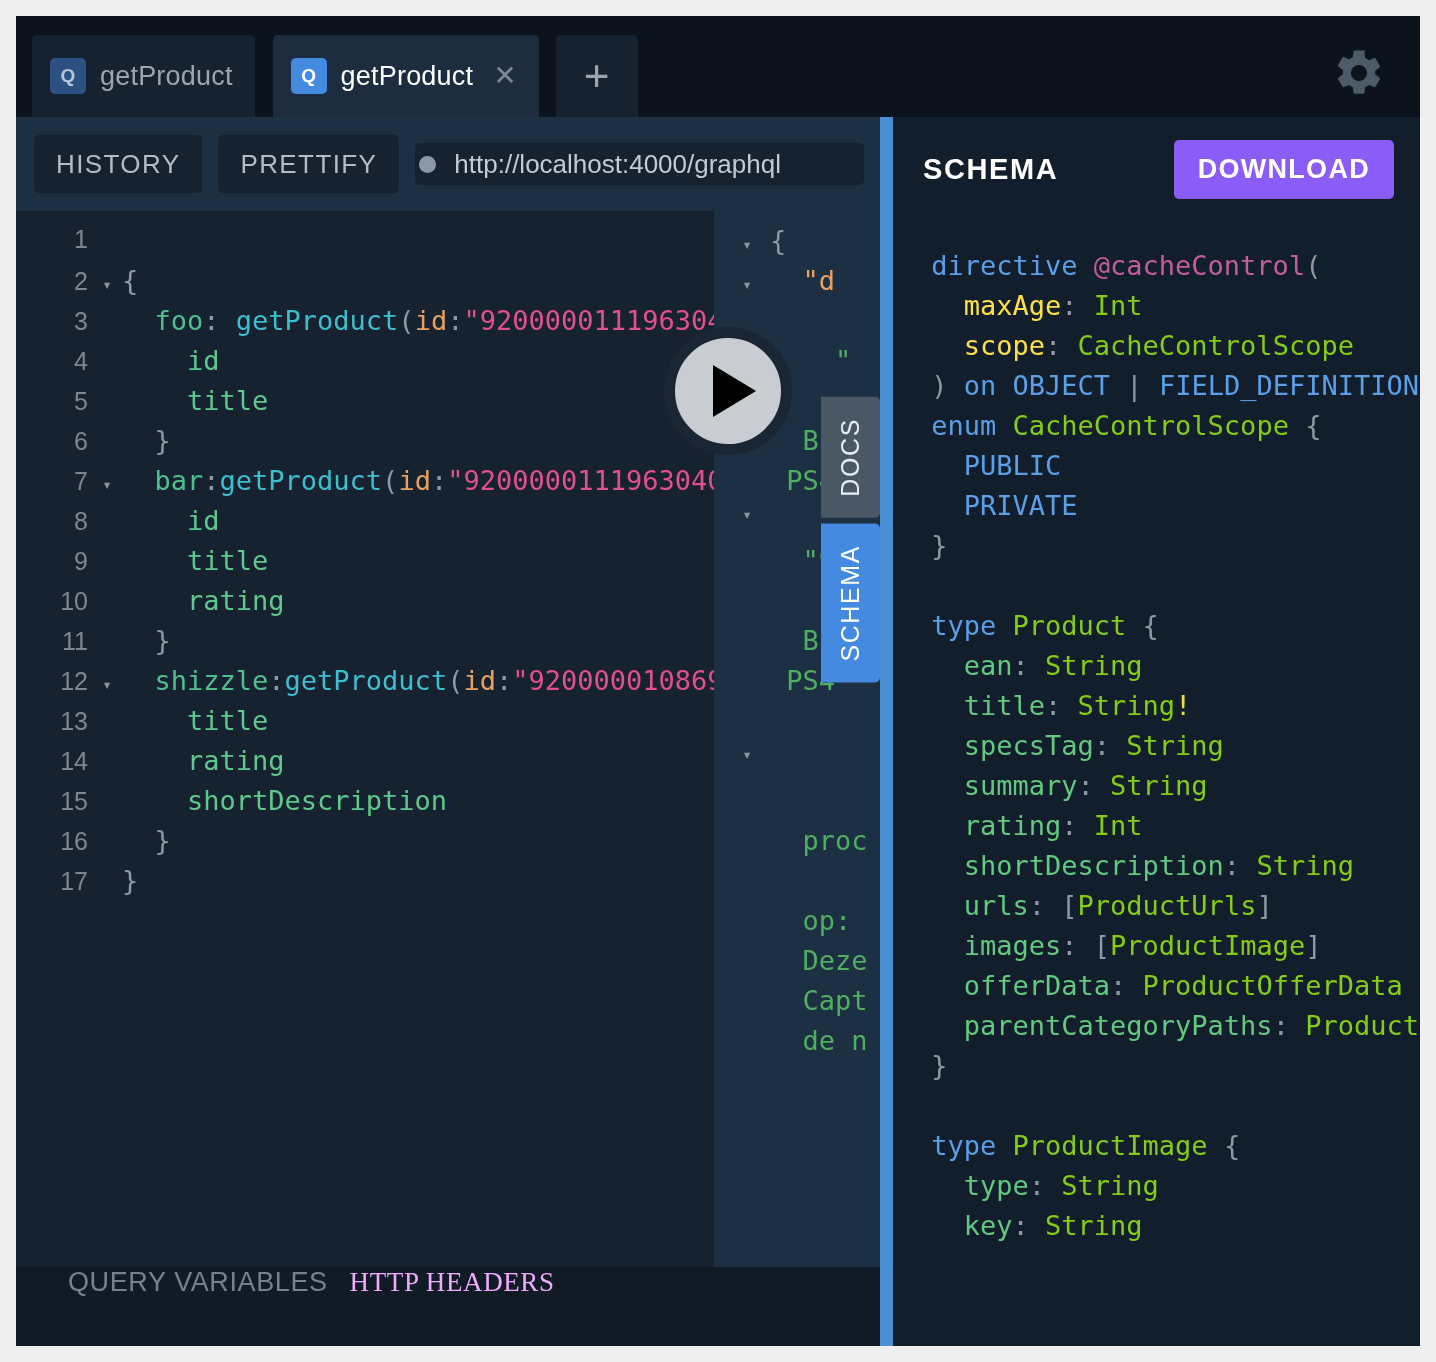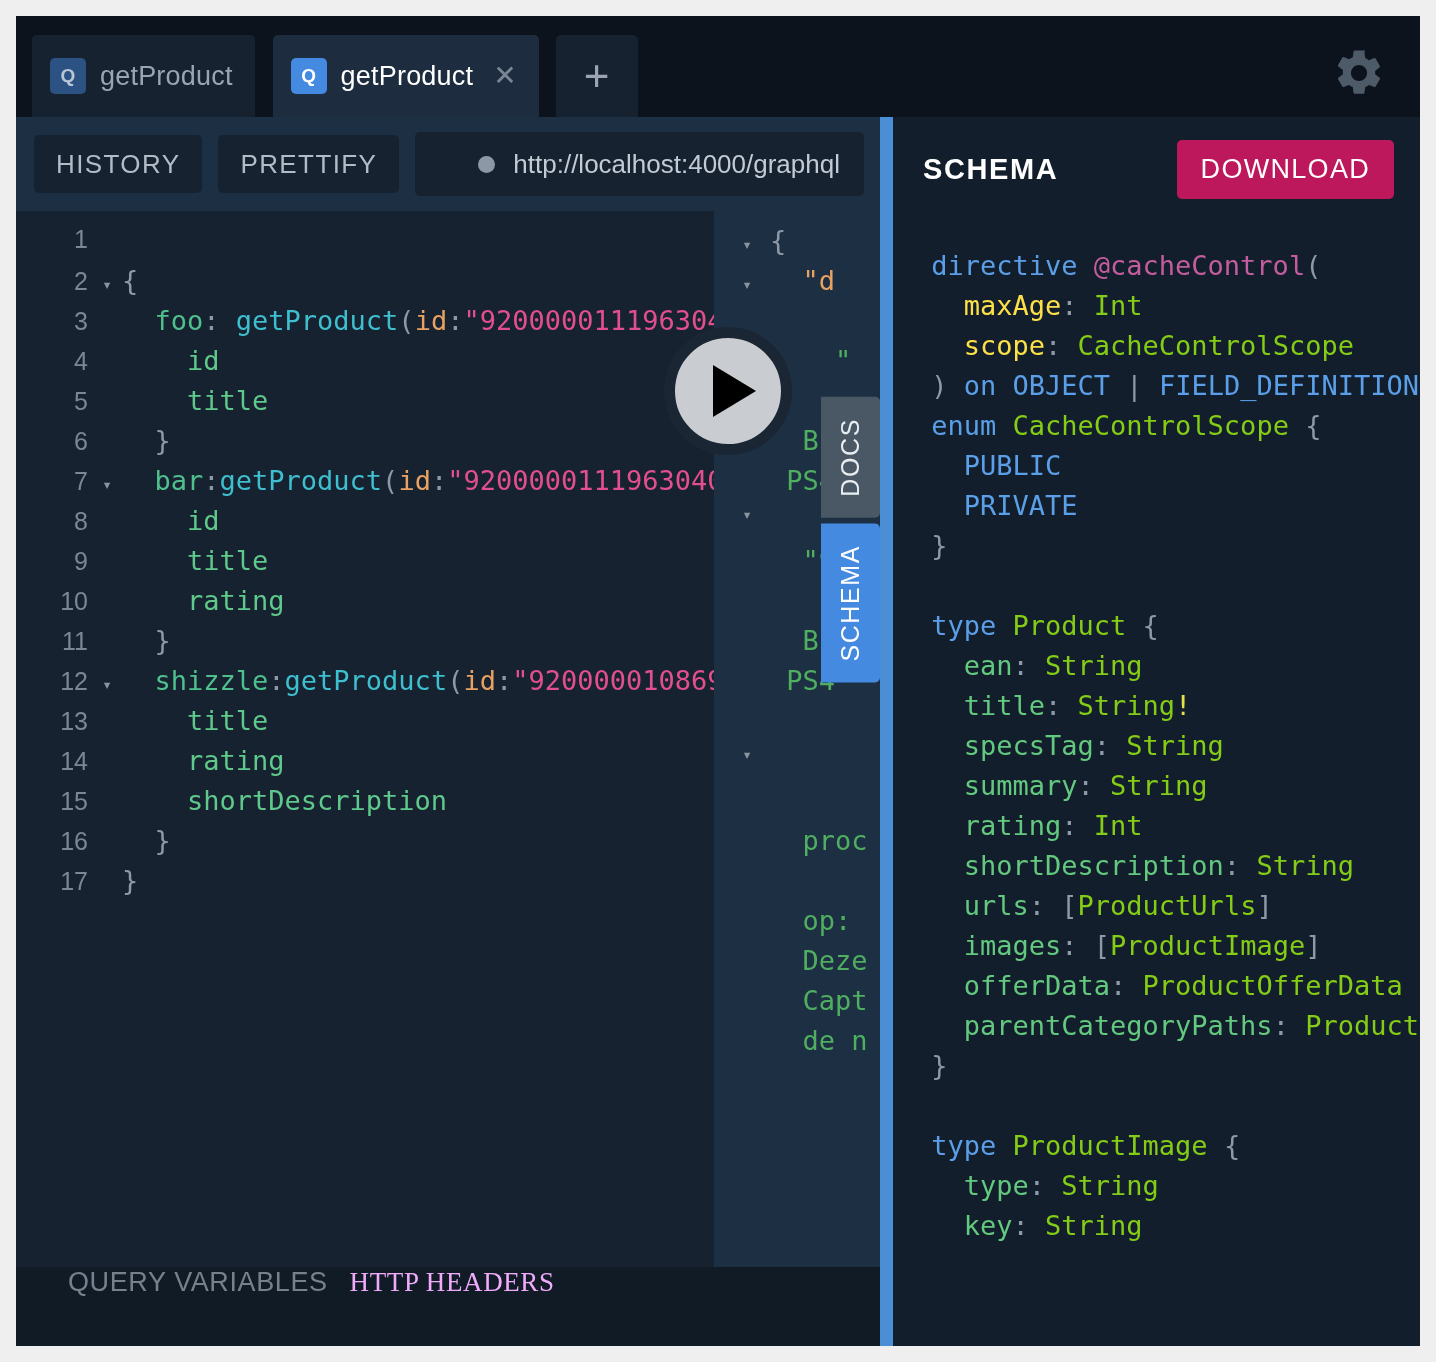--- a/index.html
+++ b/index.html
@@ -112,30 +112,29 @@
     border-radius: 5px;
     display: flex; align-items: center; justify-content: center;
     color: #b2bcc7;
     font-size: 26px;
     letter-spacing: 1.4px;
     cursor: pointer;
     white-space: nowrap;
   }
   .urlbar {
     flex: 1 1 auto;
-    height: 64px;
+    height: 42px;
     background: #172231;
     border-radius: 5px;
     display: flex;
     align-items: center;
-    padding: 0 24px;
+    padding: 0 4px;
     gap: 18px;
     overflow: hidden;
     cursor: text;
-    justify-content: flex-end;
   }
   .urldot {
     width: 17px; height: 17px;
     border-radius: 50%;
     background: #8c98a5;
     flex: 0 0 auto;
   }
   .urltext {
     color: #c2cbd4;
     font-size: 26px;
@@ -302,28 +301,28 @@
     justify-content: space-between;
     padding: 0 26px 0 30px;
   }
   .schemaTitle {
     color: #ffffff;
     font-size: 29px;
     letter-spacing: 1.6px;
     font-weight: bold;
   }
   .dlbtn {
-    background: #be185d;
+    background: #8b5cf6;
     color: #ffffff;
     font-size: 27px;
     letter-spacing: 1.3px;
     padding: 14px 24px;
     border-radius: 5px;
     cursor: pointer;
-    font-weight: normal;
+    font-weight: bold;
     white-space: nowrap;
   }
   .schemaBody {
     flex: 1 1 auto;
     overflow: hidden;
     padding: 28px 0 0 22px;
     font-family: "DejaVu Sans Mono", monospace;
   }
   .sline {
     height: 40px;

